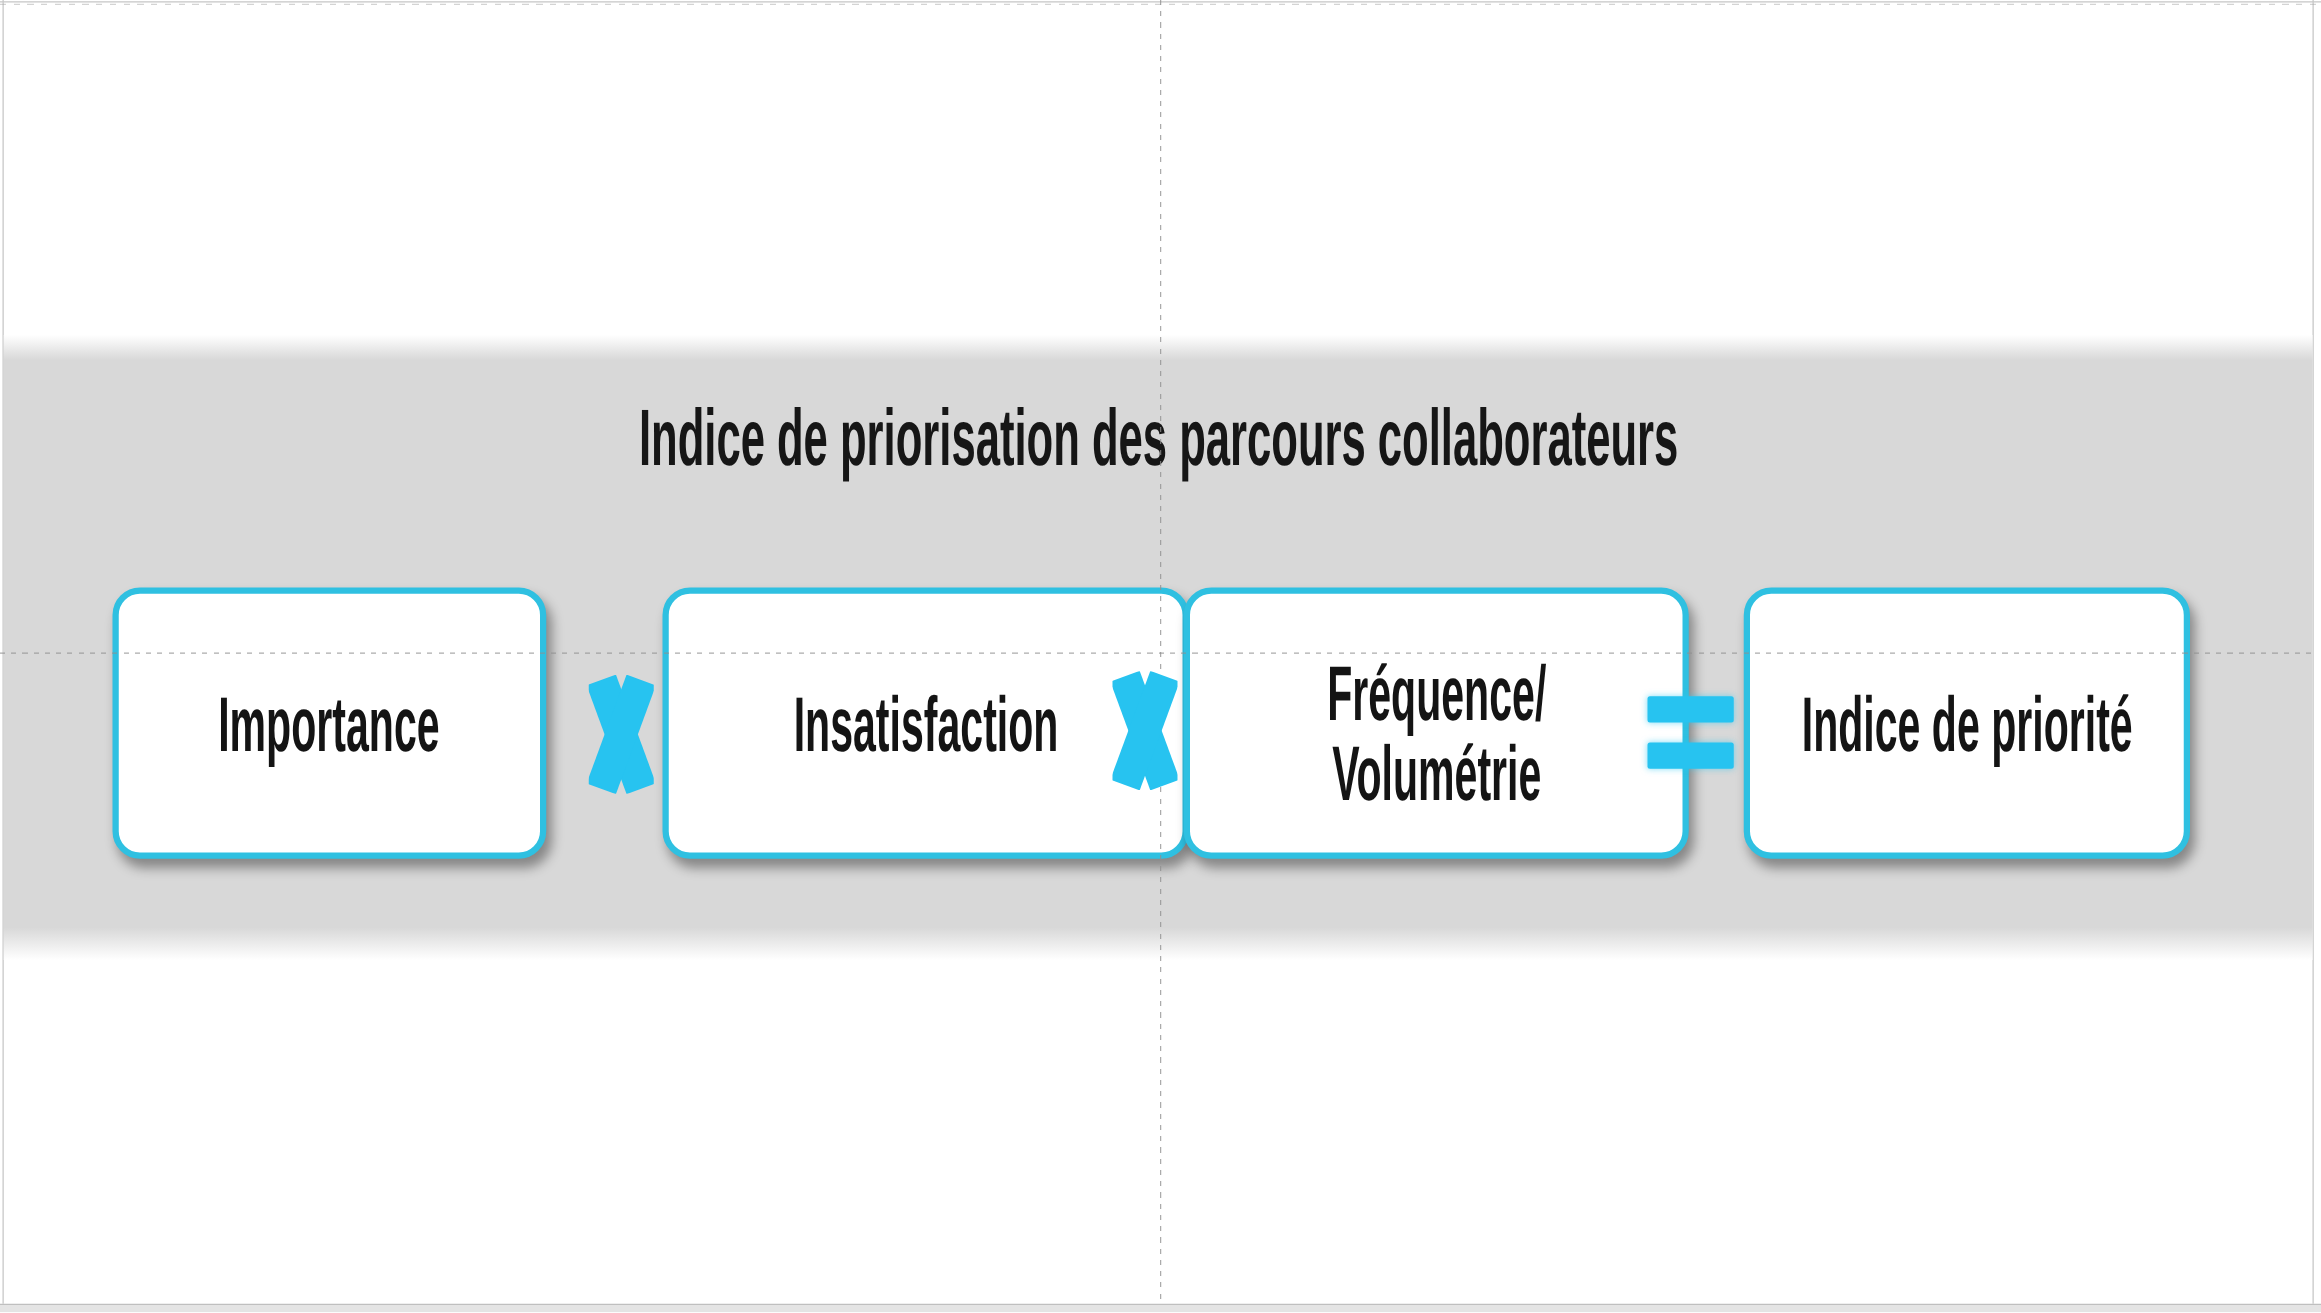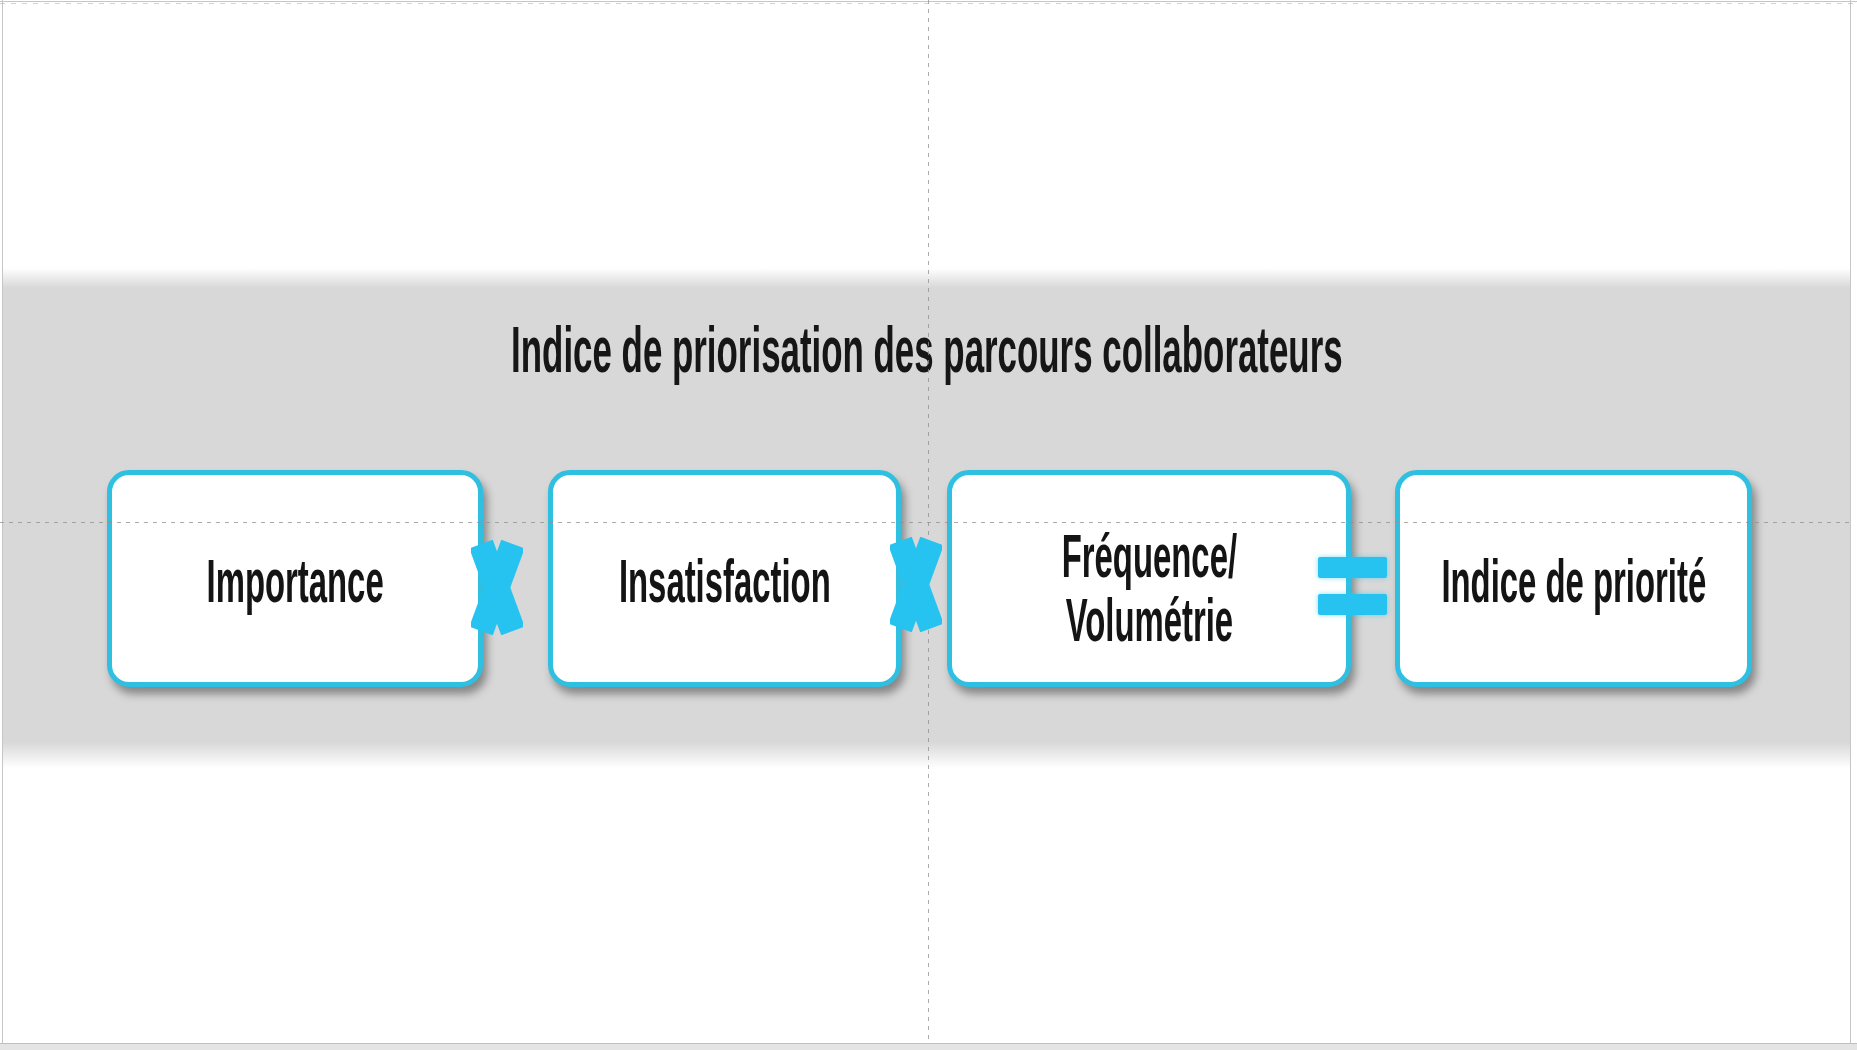--- a/index.html
+++ b/index.html
@@ -54,22 +54,22 @@
     position: absolute; top: 470px; height: 217px;
     box-sizing: border-box;
     background: #ffffff;
     border: 5px solid #2fc0e1;
     border-radius: 22px;
     box-shadow: 4px 7px 9px rgba(0,0,0,0.38),
                 inset 0 0 7px rgba(255,255,255,0.95);
     display: flex; align-items: center; justify-content: center;
     z-index: 3;
   }
-  .fbox-1 { left: 107px;  width: 376px; padding-top: 4px; }
-  .fbox-2 { left: 548px;  width: 353px; padding-top: 4px; }
+  .fbox-1 { left: 90px;  width: 347px; padding-top: 4px; }
+  .fbox-2 { left: 530px;  width: 421px; padding-top: 4px; }
   .fbox-3 { left: 947px;  width: 404px; padding-top: 18px; }
   .fbox-4 { left: 1395px; width: 357px; padding-top: 4px; }
   .fbox-label {
     font-size: 62px; line-height: 64px; font-weight: 700;
     color: #141414; text-align: center; white-space: nowrap;
     transform: scaleX(0.53);
     transform-origin: 50% 50%;
   }
 
   

